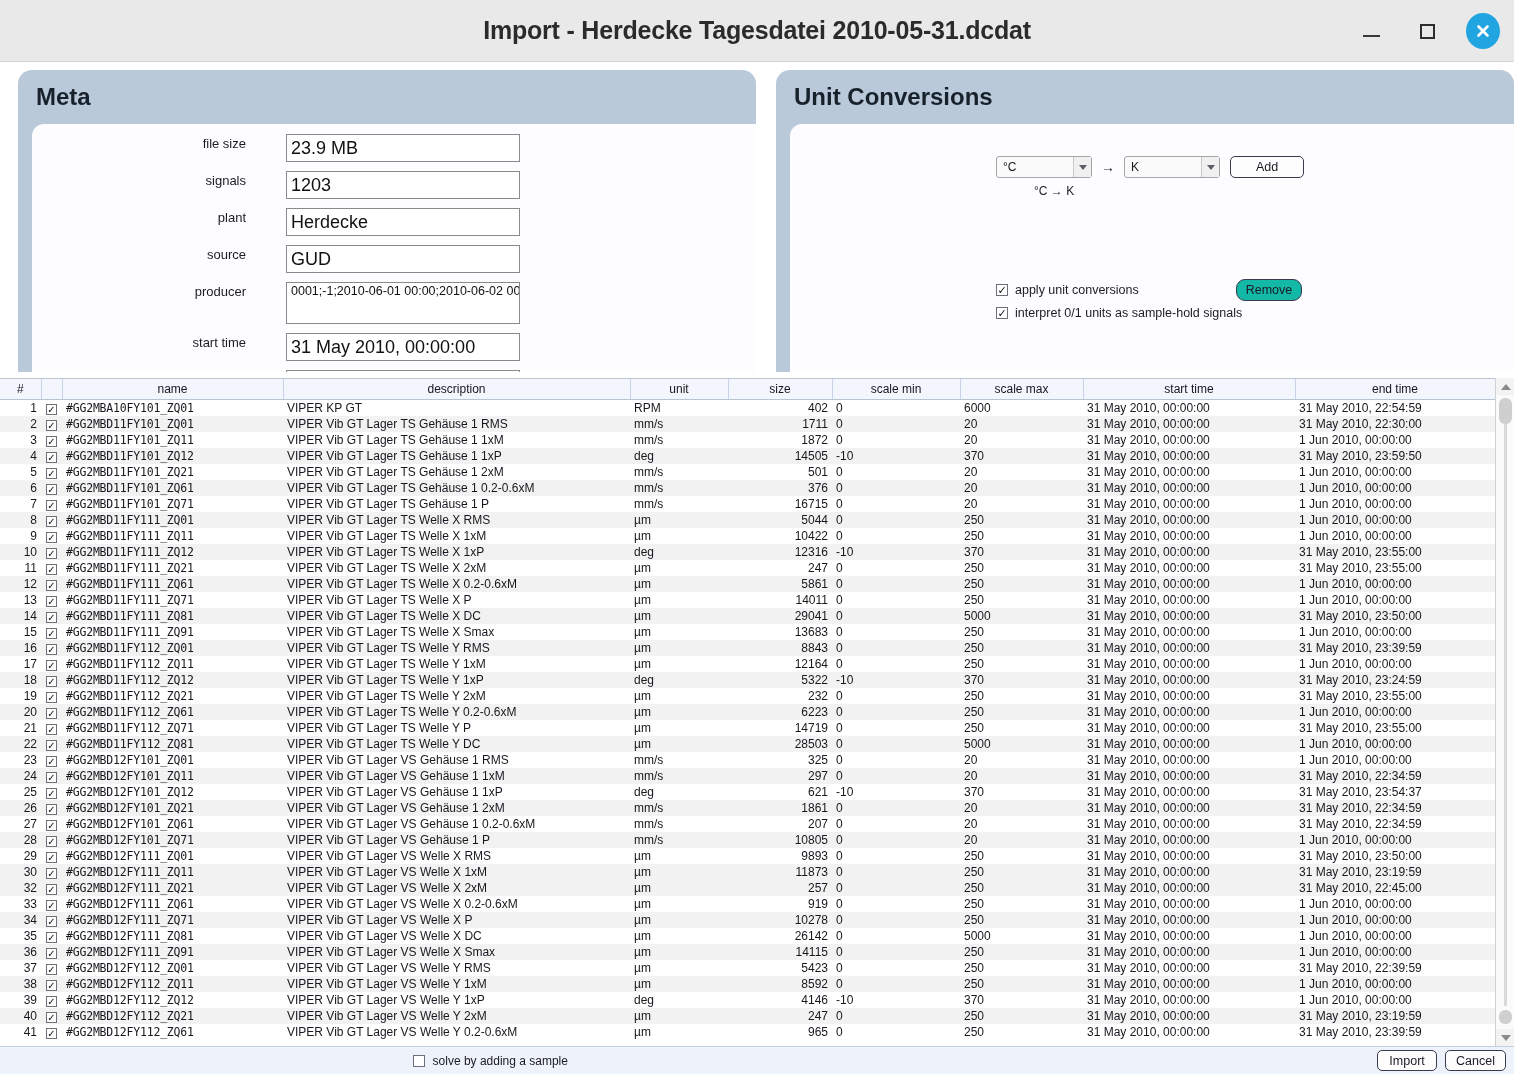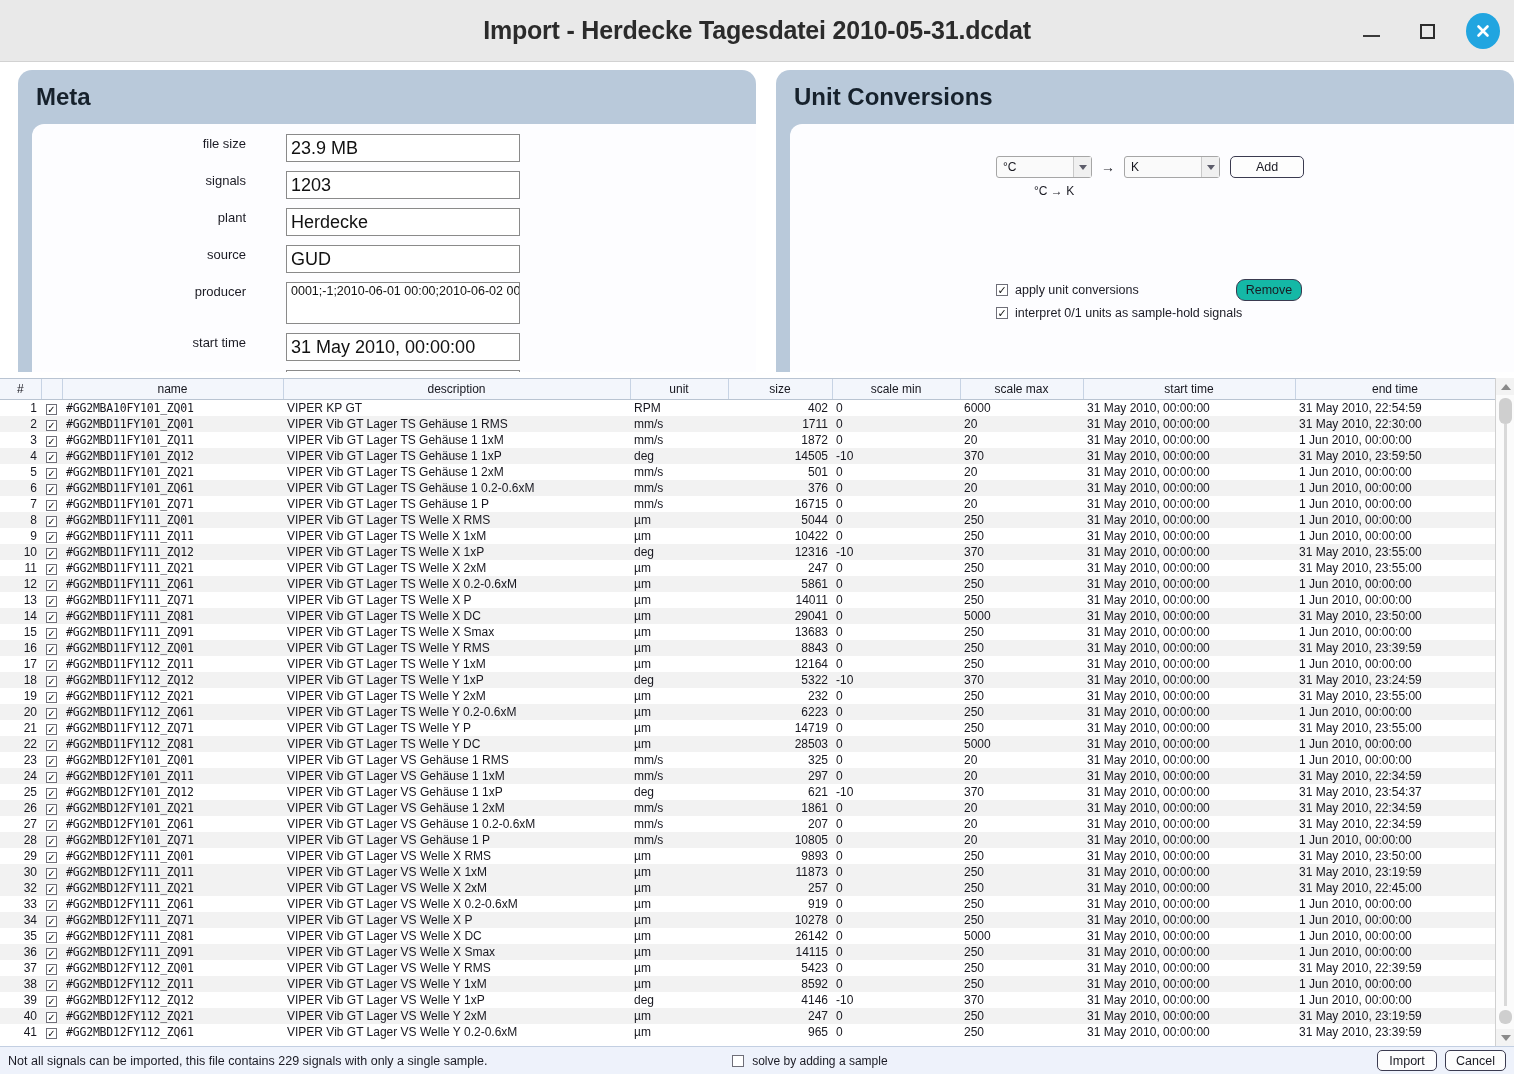--- a/index.html
+++ b/index.html
@@ -868,21 +868,20 @@
     </div>
   <div id="vtrack"></div>
   <div id="vthumb"></div>
   <div id="vthumb2"></div>
   <div class="arrow down">
       <i class="dn-t"></i>
     </div>
 </div>
 
 <div id="statusbar">
-  <span id="status-text">Not all signals can be imported, this file contains 229 signals with only a single sample.</span>
   <div id="solve-row">
     <span class="chkbox"></span>
     <span>solve by adding a sample</span>
   </div>
   <div id="footer-btns">
     <button class="fbtn">Import</button>
     <button class="fbtn">Cancel</button>
   </div>
 </div>
 

